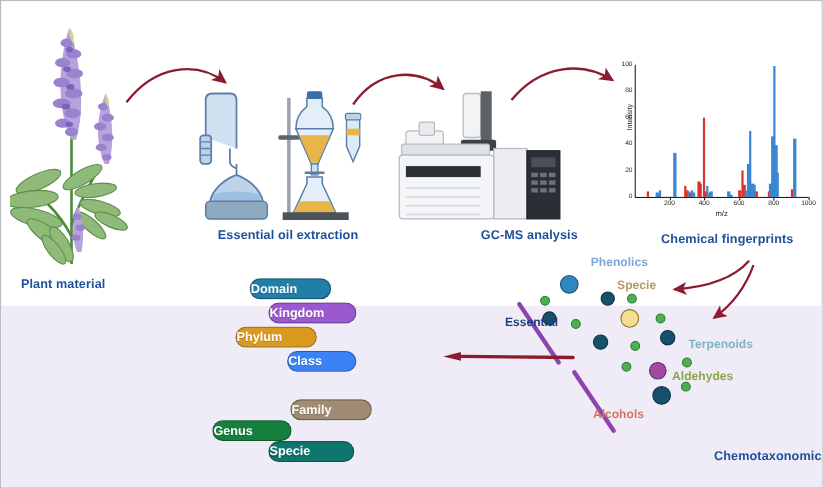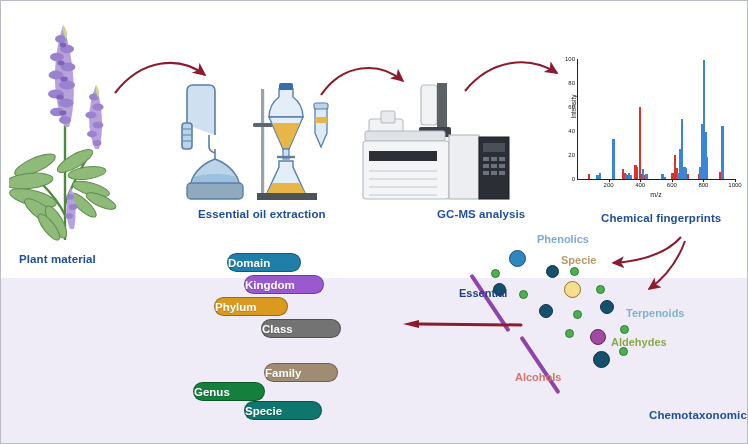--- a/index.html
+++ b/index.html
@@ -311,33 +311,33 @@
       <div class="dot" style="left: 563.5px; top: 327.5px; width: 9px; height: 9px; background: rgb(76, 175, 80); border: 1.4px solid rgb(46, 125, 50);"></div>
       <div class="dot" style="left: 618.5px; top: 323.5px; width: 9px; height: 9px; background: rgb(76, 175, 80); border: 1.4px solid rgb(46, 125, 50);"></div>
       <div class="dot" style="left: 589px; top: 328px; width: 16px; height: 16px; background: rgb(163, 73, 164); border: 1.4px solid rgb(92, 39, 96);"></div>
       <div class="dot" style="left: 617.5px; top: 345.5px; width: 9px; height: 9px; background: rgb(76, 175, 80); border: 1.4px solid rgb(46, 125, 50);"></div>
       <div class="dot" style="left: 591.5px; top: 349.5px; width: 17px; height: 17px; background: rgb(23, 80, 107); border: 1.4px solid rgb(13, 51, 69);"></div>
       <div class="mlabel" style="left: 536px; top: 232px; color: rgb(127, 168, 216);">Phenolics</div>
       <div class="mlabel" style="left: 560px; top: 253px; color: rgb(183, 154, 104);">Specie</div>
       <div class="mlabel" style="left: 458px; top: 286px; color: rgb(31, 63, 128);">Essential</div>
       <div class="mlabel" style="left: 625px; top: 306px; color: rgb(127, 179, 200);">Terpenoids</div>
       <div class="mlabel" style="left: 610px; top: 335px; color: rgb(138, 168, 74);">Aldehydes</div>
-      <div class="mlabel" style="left: 514px; top: 370px; color: rgb(212, 117, 106);">Alcohols</div>
+      <div class="mlabel" style="left: 538px; top: 370px; color: rgb(212, 117, 106);">Alcohols</div>
     </div>
 
   <svg class="abs" style="left:396px;top:312px;" width="126" height="22" viewBox="0 0 126 22">
     <path d="M126 13.5 L22 11.6 L22 7 L6 11 L22 15 L22 11.6 Z" fill="#8c1b2e"></path>
     <path d="M124 12 L22 11" stroke="#8c1b2e" stroke-width="3" stroke-linecap="round"></path>
   </svg>
 
   <div id="taxonomy" class="abs" style="left:0;top:0;width:748px;height:444px;">
       <div class="pill" style="left: 226px; top: 252px; width: 74px; background: rgb(31, 127, 168);">Domain</div>
       <div class="pill" style="left: 243px; top: 274px; width: 80px; background: rgb(155, 89, 208);">Kingdom</div>
       <div class="pill" style="left: 213px; top: 296px; width: 74px; background: rgb(217, 154, 31);">Phylum</div>
-      <div class="pill" style="left: 260px; top: 318px; width: 80px; background: #737373;">Class</div>
+      <div class="pill" style="left: 260px; top: 318px; width: 63px; background: #3b82f6;">Class</div>
       <div class="pill" style="left: 263px; top: 362px; width: 74px; background: rgb(160, 140, 114);">Family</div>
       <div class="pill" style="left: 192px; top: 381px; width: 72px; background: #15803d;">Genus</div>
       <div class="pill" style="left: 243px; top: 400px; width: 78px; background: #0f766e;">Specie</div>
     </div>
 
   <div id="captions" class="abs" style="left:0;top:0;width:748px;height:444px;">
       <div class="cap abs" style="left: 18px; top: 252px;">Plant material</div>
       <div class="cap abs" style="left: 197px; top: 207px;">Essential oil extraction</div>
       <div class="cap abs" style="left: 397px; top: 207px; margin-left: 39px;">GC-MS analysis</div>
       <div class="cap abs" style="left: 600px; top: 211px;">Chemical fingerprints</div>

